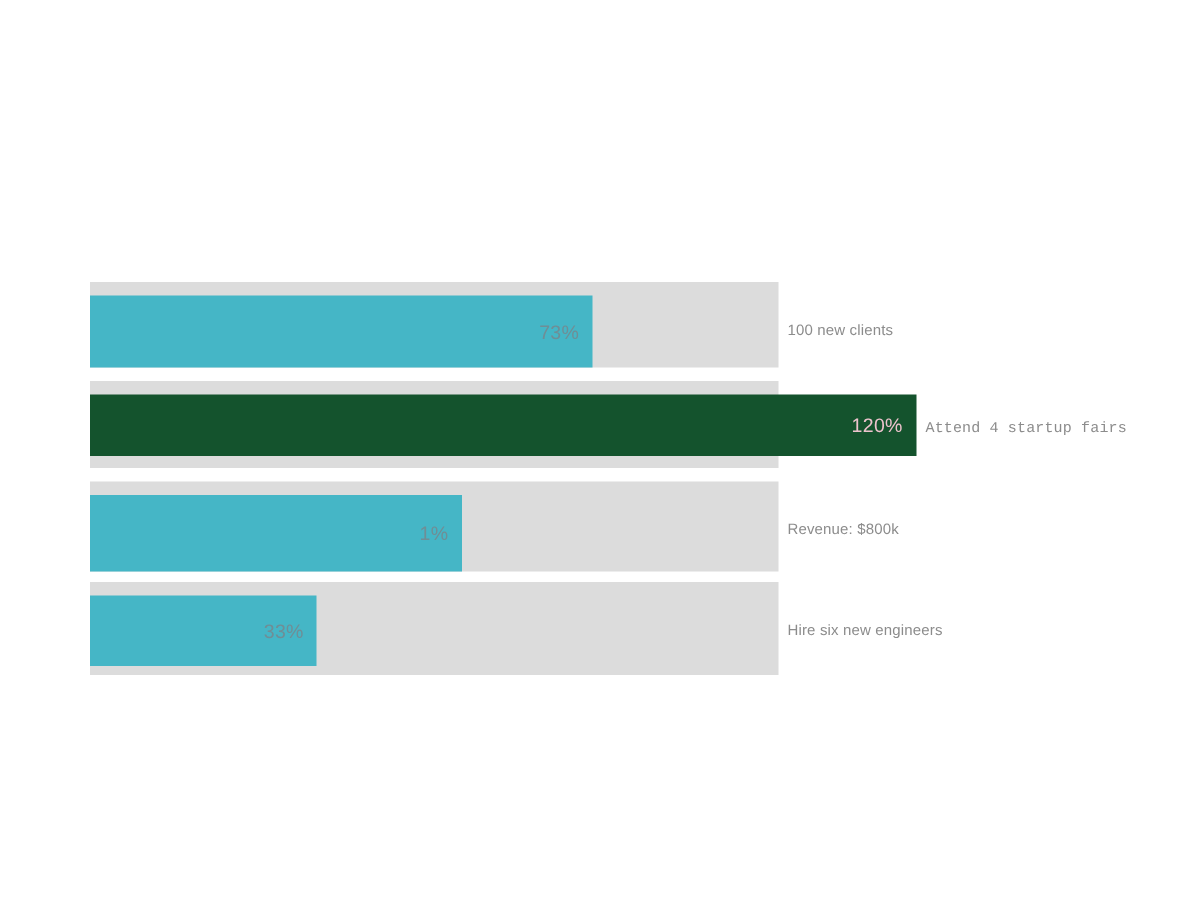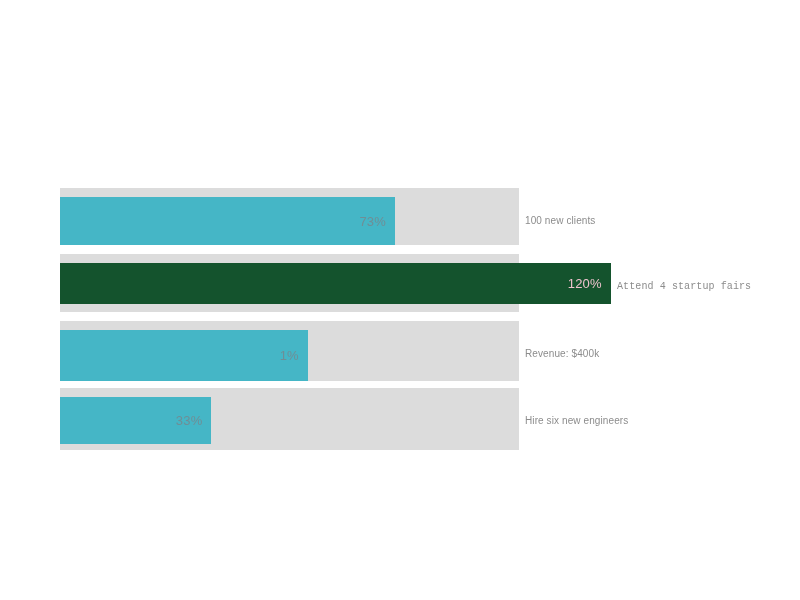--- a/index.html
+++ b/index.html
@@ -104,21 +104,21 @@
       </div>
     </div>
     <div class="category-label" style="left: 557px; top: 94px; color: rgb(140, 140, 140); font-family: Liberation Mono, monospace;">Attend 4 startup fairs</div>
 
     <div class="bar-row" style="top:133px; height:60px;">
       <div class="track" style="height: 60px; background: rgb(220, 220, 220);"></div>
       <div class="bar-fill teal" style="top: 9px; height: 51px; width: 247.86px; background: rgb(69, 182, 198);">
         <span class="value-label on-teal">1%</span>
       </div>
     </div>
-    <div class="category-label" style="left: 465px; top: 161px; color: rgb(140, 140, 140);">Revenue: $400k</div>
+    <div class="category-label" style="left: 465px; top: 161px; color: rgb(140, 140, 140);">Revenue: $800k</div>
 
     <div class="bar-row" style="top:200px; height:62px;">
       <div class="track" style="height: 62px; background: rgb(220, 220, 220);"></div>
       <div class="bar-fill teal" style="top: 9px; height: 47px; width: 151.47px; background: rgb(69, 182, 198);">
         <span class="value-label on-teal">33%</span>
       </div>
     </div>
     <div class="category-label" style="left: 465px; top: 228px; color: rgb(140, 140, 140); text-align: right;">Hire six new engineers</div>
 
   </div>

